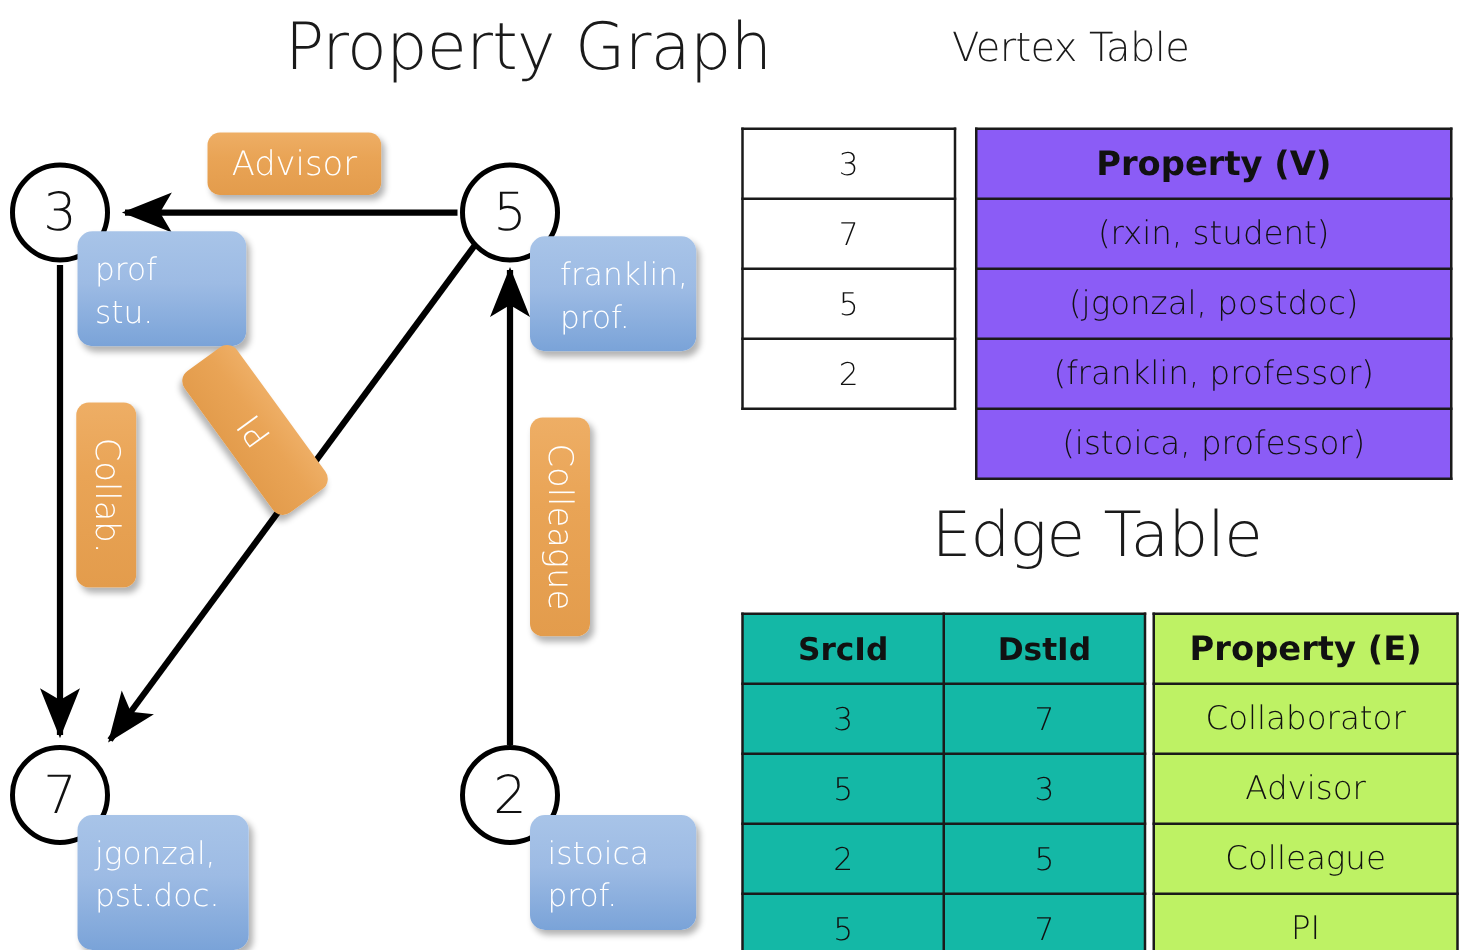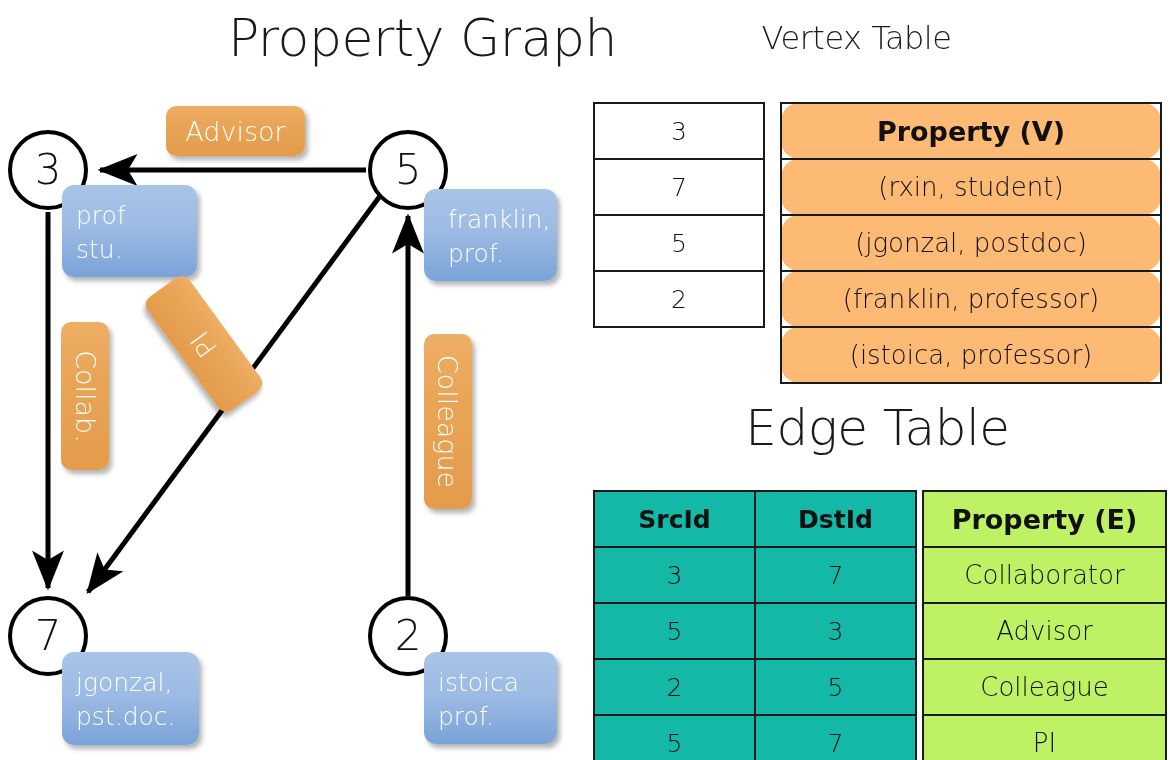--- a/index.html
+++ b/index.html
@@ -93,21 +93,21 @@
     font-family: "DejaVu Sans", sans-serif;
     font-weight: 300;
     font-size: 25px;
     line-height: 34px;
     padding: 14px 0 0 14px;
     box-sizing: border-box;
     z-index: 6;
   }
   #box-rxin      { left: 62px;  top: 185px; width: 135px; height: 92px; }
   #box-franklin  { left: 424px; top: 189px; width: 133px; height: 92px; padding-left: 24px; }
-  #box-jgonzal   { left: 62px;  top: 652px; width: 137px; height: 93px; }
+  #box-jgonzal   { left: 62px;  top: 652px; width: 137px; height: 108px; }
   #box-istoica   { left: 424px; top: 652px; width: 133px; height: 92px; }
 
   
   .edge-label {
     position: absolute;
     border-radius: 10px;
     background: linear-gradient(to bottom, #eeae65 0%, #e9a456 40%, #e39c4c 100%);
     box-shadow: 3px 4px 5px rgba(0,0,0,0.30);
     color: #ffffff;
     font-family: "DejaVu Sans", sans-serif;
@@ -180,22 +180,21 @@
   #vertex-id-table th, #vertex-id-table td { height: 54px; background: #fff; }
   #vertex-id-table th { font-size: 25px; }
 
   #vertex-prop-table {
     left: 780px; top: 102px;
     width: 382px;
     font-size: 26px;
   }
   #vertex-prop-table th, #vertex-prop-table td {
     height: 54px;
-    background: #fdba74;
-    border-radius: 18px;
+    background: #8b5cf6;
   }
   #vertex-prop-table th { font-size: 27px; }
 
   
   #edge-src-dst-table {
     left: 593px; top: 490px;
     width: 324px;
     font-size: 25px;
   }
   #edge-src-dst-table th, #edge-src-dst-table td { height: 54px; background: #14b8a6; }

